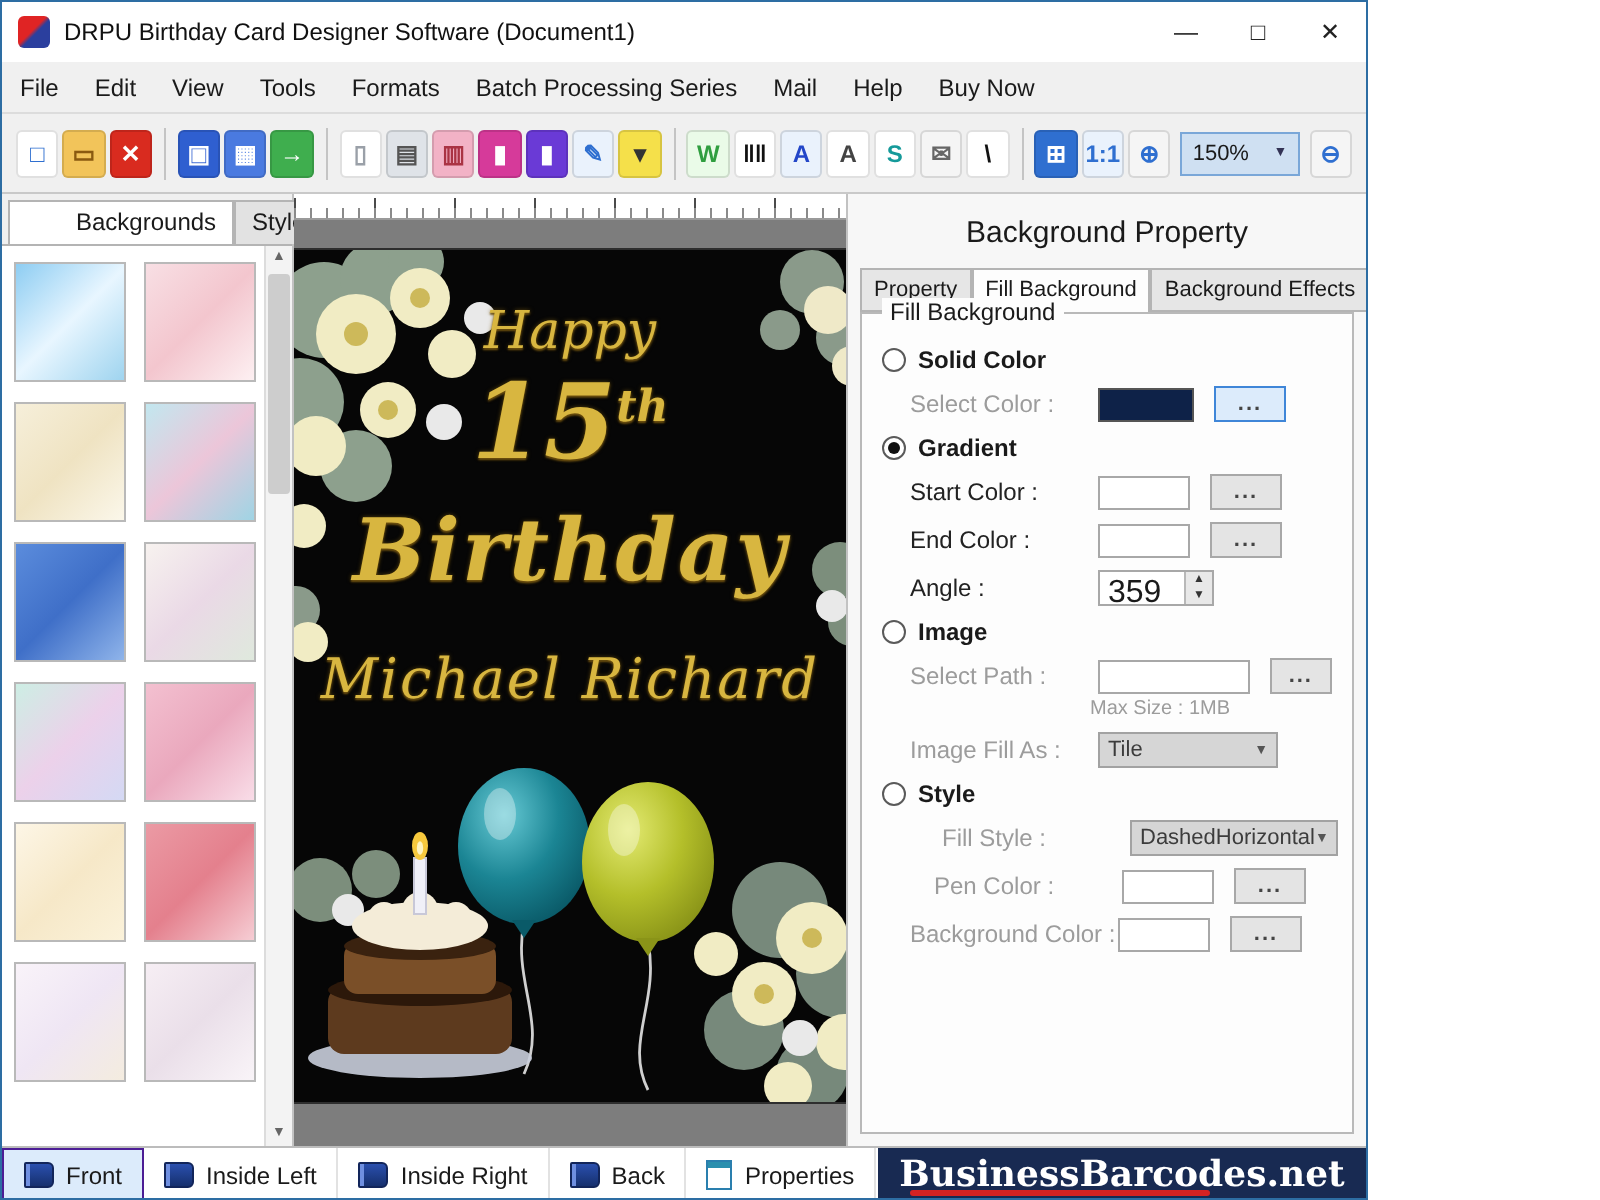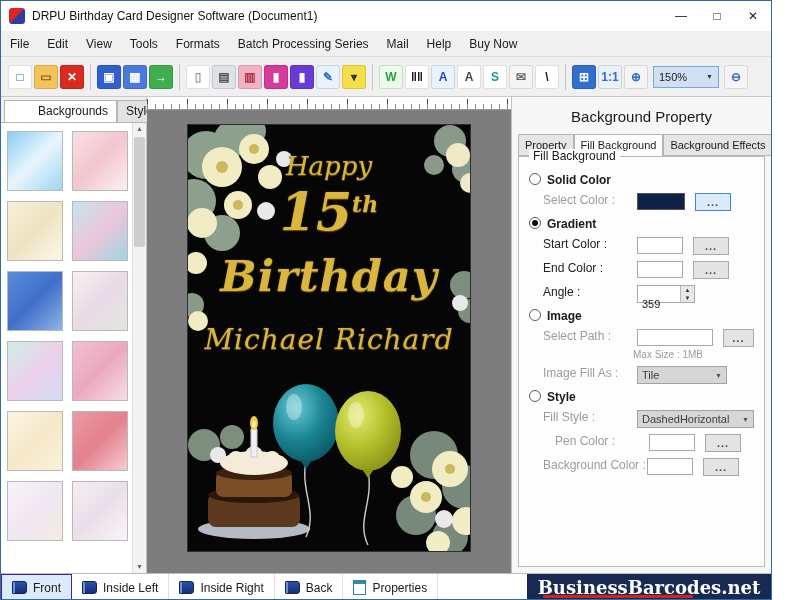--- a/index.html
+++ b/index.html
@@ -1,17 +1,17 @@
 <!DOCTYPE html>
 <html><head>
 <meta charset="utf-8">
 <style>
   * { box-sizing: border-box; }
   body { margin:0; font-family:"Liberation Sans", sans-serif; font-size:12px; color:#1a1a1a; }
-  .window { width:772px; height:600px; position:relative; background:#ef4444; border:1px solid #2d6da3; overflow:hidden; }
+  .window { width:684px; height:600px; position:relative; background:#ef4444; border:1px solid #2d6da3; overflow:hidden; }
 
   
   .titlebar { height:30px; background:#fff; display:flex; align-items:center; padding-left:8px; }
   .app-icon { width:16px; height:16px; border-radius:3px; background:linear-gradient(135deg,#e02424 45%,#2b3f9e 55%); margin-right:7px; }
   .title-text { font-size:12px; color:#111; flex:1; }
   .win-btn { width:36px; height:30px; display:flex; align-items:center; justify-content:center; font-size:12px; color:#222; }
 
   
   .menubar { height:26px; background:#f0f0f0; display:flex; align-items:center; padding-left:0; border-bottom:1px solid #dcdcdc; }
   .menu-item { padding:4px 9px; }
@@ -56,34 +56,34 @@
   .ct-name    { top:198px; font:italic 28px "DejaVu Serif", serif; letter-spacing:1px; }
 
   
   .right-panel { width:260px; background:#f7f7f7; border-left:1px solid #c2c2c2; display:flex; flex-direction:column; }
   .rp-title { text-align:center; padding:11px 0 9px; font-size:15px; }
   .rp-tabs { display:flex; padding:0 6px; }
   .rp-tab { padding:4px 6px; border:1px solid #b4b4b4; background:#e6e6e6; font-size:11px; white-space:nowrap; }
   .rp-tab.active { background:#fdfdfd; border-bottom-color:#fdfdfd; margin-bottom:-1px; position:relative; }
   .rp-body { margin:0 6px 6px; border:1px solid #b9b9b9; background:#fdfdfd; flex:1; position:relative; padding-top:10px; }
   .rp-group-label { position:absolute; top:-8px; left:10px; background:#fdfdfd; padding:0 4px; font-size:12px; }
-  .rp-row { display:flex; margin:6px 10px 0; }
+  .rp-row { display:flex; align-items:center; margin:6px 10px 0; }
   .radio { width:12px; height:12px; border:1px solid #5a5a5a; border-radius:50%; background:#fff; margin-right:6px; position:relative; flex:none; }
   .radio.checked::after { content:""; position:absolute; inset:2px; border-radius:50%; background:#111; }
   .bold { font-weight:bold; }
   .lbl { width:94px; flex:none; color:#9c9c9c; }
   .lbl.en { color:#222; }
   .fld { height:17px; background:#fff; border:1px solid #a8a8a8; }
   .fld.c { width:46px; }
   .fld.p { width:88px; }
   .swatch { width:48px; height:17px; border:1px solid #555; }
   .dots { width:36px; height:18px; margin-left:10px; background:#e4e4e4; border:1px solid #a8a8a8; color:#444; font-weight:bold; display:flex; align-items:center; justify-content:center; letter-spacing:1px; font-size:11px; }
   .dots.hl { background:#dcebfb; border-color:#3f86d8; }
   .spin { width:58px; height:18px; border:1px solid #a8a8a8; background:#fff; display:flex; }
-  .spin .val { flex:1; padding:2px 4px; font-size:11px;margin-top:10px; }
+  .spin .val { flex:1; padding:2px 4px; font-size:16px; }
   .spin .btns { width:14px; display:flex; flex-direction:column; border-left:1px solid #b8b8b8; font-size:6px; color:#333; text-align:center; }
   .spin .btns span { flex:1; background:#e8e8e8; line-height:8px; }
   .dd { height:18px; background:#d6d6d6; border:1px solid #a2a2a2; display:flex; align-items:center; justify-content:space-between; padding:0 4px; font-size:11px; color:#3c3c3c; }
   .dd .dda { font-size:7px; color:#555; }
   .note { margin:2px 10px 0 114px; font-size:10px; color:#9c9c9c; }
 
   
   .bottombar { height:28px; background:#fff; border-top:1px solid #bcbcbc; display:flex; align-items:stretch; }
   .bb-btn { display:flex; align-items:center; gap:6px; padding:0 10px; border-right:1px solid #e2e2e2; font-size:12px; }
   .bb-btn.active { background:#dcebfb; border:1px solid #4c1d95; }
@@ -360,21 +360,21 @@
           <span class="dd" style="width:90px">
             <span>Tile</span>
             <span class="dda">▼</span>
           </span>
         </div>
 
         <div class="rp-row">
           <span class="radio"></span>
           <span class="bold">Style</span>
         </div>
-        <div class="rp-row" style="margin-left:24px">
+        <div class="rp-row" style="margin-left:40px">
           <span class="lbl">Fill Style :</span>
           <span class="dd" style="width:118px">
             <span>DashedHorizontal</span>
             <span class="dda">▼</span>
           </span>
         </div>
         <div class="rp-row" style="margin-left:36px">
           <span class="lbl">Pen Color :</span>
           <span class="fld c"></span>
           <span class="dots">...</span>

